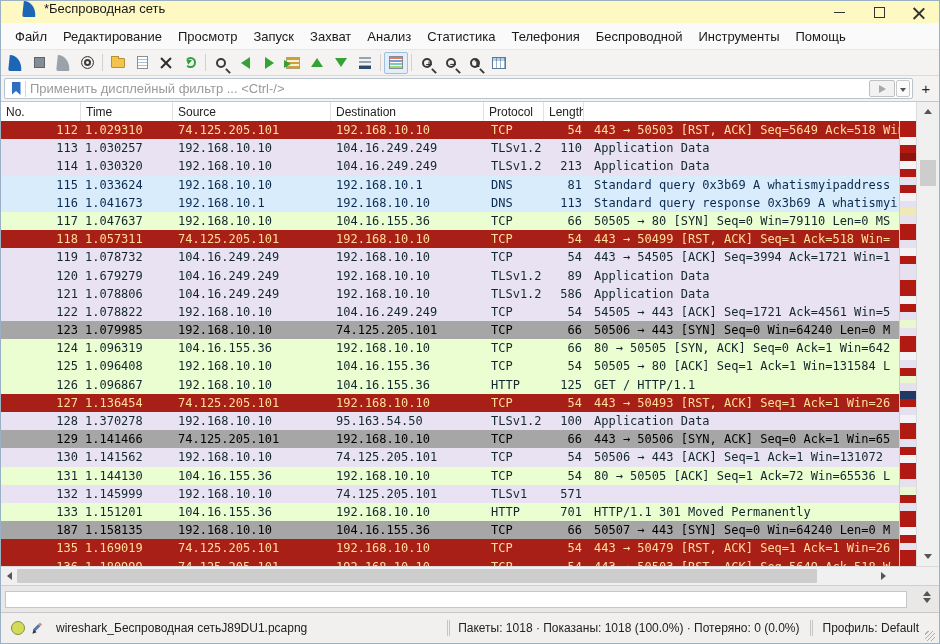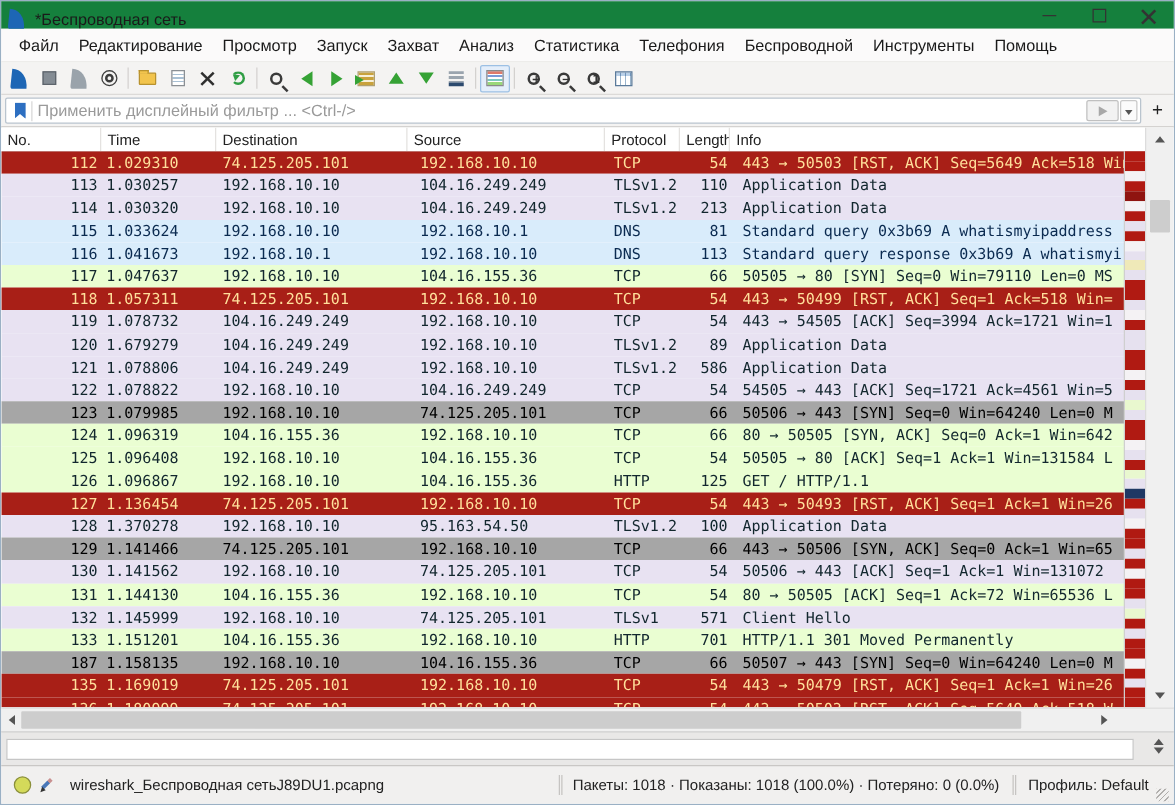--- a/index.html
+++ b/index.html
@@ -2,21 +2,21 @@
 <html style="--row-red-bg: #a81f17; --row-red-fg: #ffdf9b; --row-lavender: #e8e2f2; --row-blue: #d9ecfb; --row-green: #eafed2; --row-gray: #a6a6a6; --accent-blue: #2d6fc1;"><head>
 <meta charset="utf-8">
 <style>
   html,body{margin:0;padding:0;}
   body{width:940px;height:644px;overflow:hidden;background:#fff;
        font-family:"Liberation Sans","DejaVu Sans",sans-serif;color:#1a1a1a;}
   .window{width:940px;height:644px;display:flex;flex-direction:column;
           border:1px solid #9ab0c4;box-sizing:border-box;background:#fff;}
 
   
-  .titlebar{height:22px;flex:0 0 22px;display:flex;align-items:flex-end;background:#15803d;padding-left:6px;}
+  .titlebar{height:22px;flex:0 0 22px;display:flex;align-items:flex-start;background:#fef9c3;padding-left:22px;}
   .title-text{font-size:13px;margin-left:8px;flex:1;}
   .winbtn{width:40px;height:22px;display:flex;align-items:center;justify-content:center;}
   .ic-minbar{width:11px;height:1px;background:#333;}
   .ic-maxbox{width:9px;height:9px;border:1px solid #333;}
   .ic-xwrap{position:relative;width:12px;height:12px;}
   .ic-xwrap::before,.ic-xwrap::after{content:"";position:absolute;left:5px;top:0;width:1.5px;height:15px;background:#333;}
   .ic-xwrap::before{transform:rotate(45deg);} .ic-xwrap::after{transform:rotate(-45deg);}
 
   
   .ic-fin{width:13px;height:16px;background:#1d66b5;border-radius:0 100% 0 14%/0 100% 0 14%;transform:skewX(-6deg);}
@@ -242,25 +242,24 @@
           <span class="tri"></span>
         </div>
     </div>
     <div class="plus-btn">+</div>
   </div>
 
   <div class="plist">
     <div class="phdr" id="phdr">
         <div class="hcell" style="flex:0 0 80px;width:80px;">No.</div>
         <div class="hcell" style="flex:0 0 92px;width:92px;">Time</div>
+        <div class="hcell" style="flex:0 0 158px;width:158px;">Source</div>
         <div class="hcell" style="flex:0 0 153px;width:153px;">Destination</div>
-        <div class="hcell" style="flex:0 0 158px;width:158px;">Source</div>
         <div class="hcell" style="flex:0 0 60px;width:60px;">Protocol</div>
         <div class="hcell" style="flex:0 0 40px;width:40px;">Length</div>
-        <div class="hcell" style="flex:1 1 auto;">Info</div>
       </div>
     <div class="prows" id="prows">
         <div class="prow c-red">
           <div class="pc no">112</div>
           <div class="pc time">1.029310</div>
           <div class="pc src">74.125.205.101</div>
           <div class="pc dst">192.168.10.10</div>
           <div class="pc proto">TCP</div>
           <div class="pc len">54</div>
           <div class="pc info">443 → 50503 [RST, ACK] Seq=5649 Ack=518 Win</div>
@@ -436,21 +435,20 @@
           <div class="pc len">54</div>
           <div class="pc info">80 → 50505 [ACK] Seq=1 Ack=72 Win=65536 L</div>
         </div>
         <div class="prow c-lavender">
           <div class="pc no">132</div>
           <div class="pc time">1.145999</div>
           <div class="pc src">192.168.10.10</div>
           <div class="pc dst">74.125.205.101</div>
           <div class="pc proto">TLSv1</div>
           <div class="pc len">571</div>
-          <div class="pc info">Client Hello</div>
         </div>
         <div class="prow c-green">
           <div class="pc no">133</div>
           <div class="pc time">1.151201</div>
           <div class="pc src">104.16.155.36</div>
           <div class="pc dst">192.168.10.10</div>
           <div class="pc proto">HTTP</div>
           <div class="pc len">701</div>
           <div class="pc info">HTTP/1.1 301 Moved Permanently</div>
         </div>

